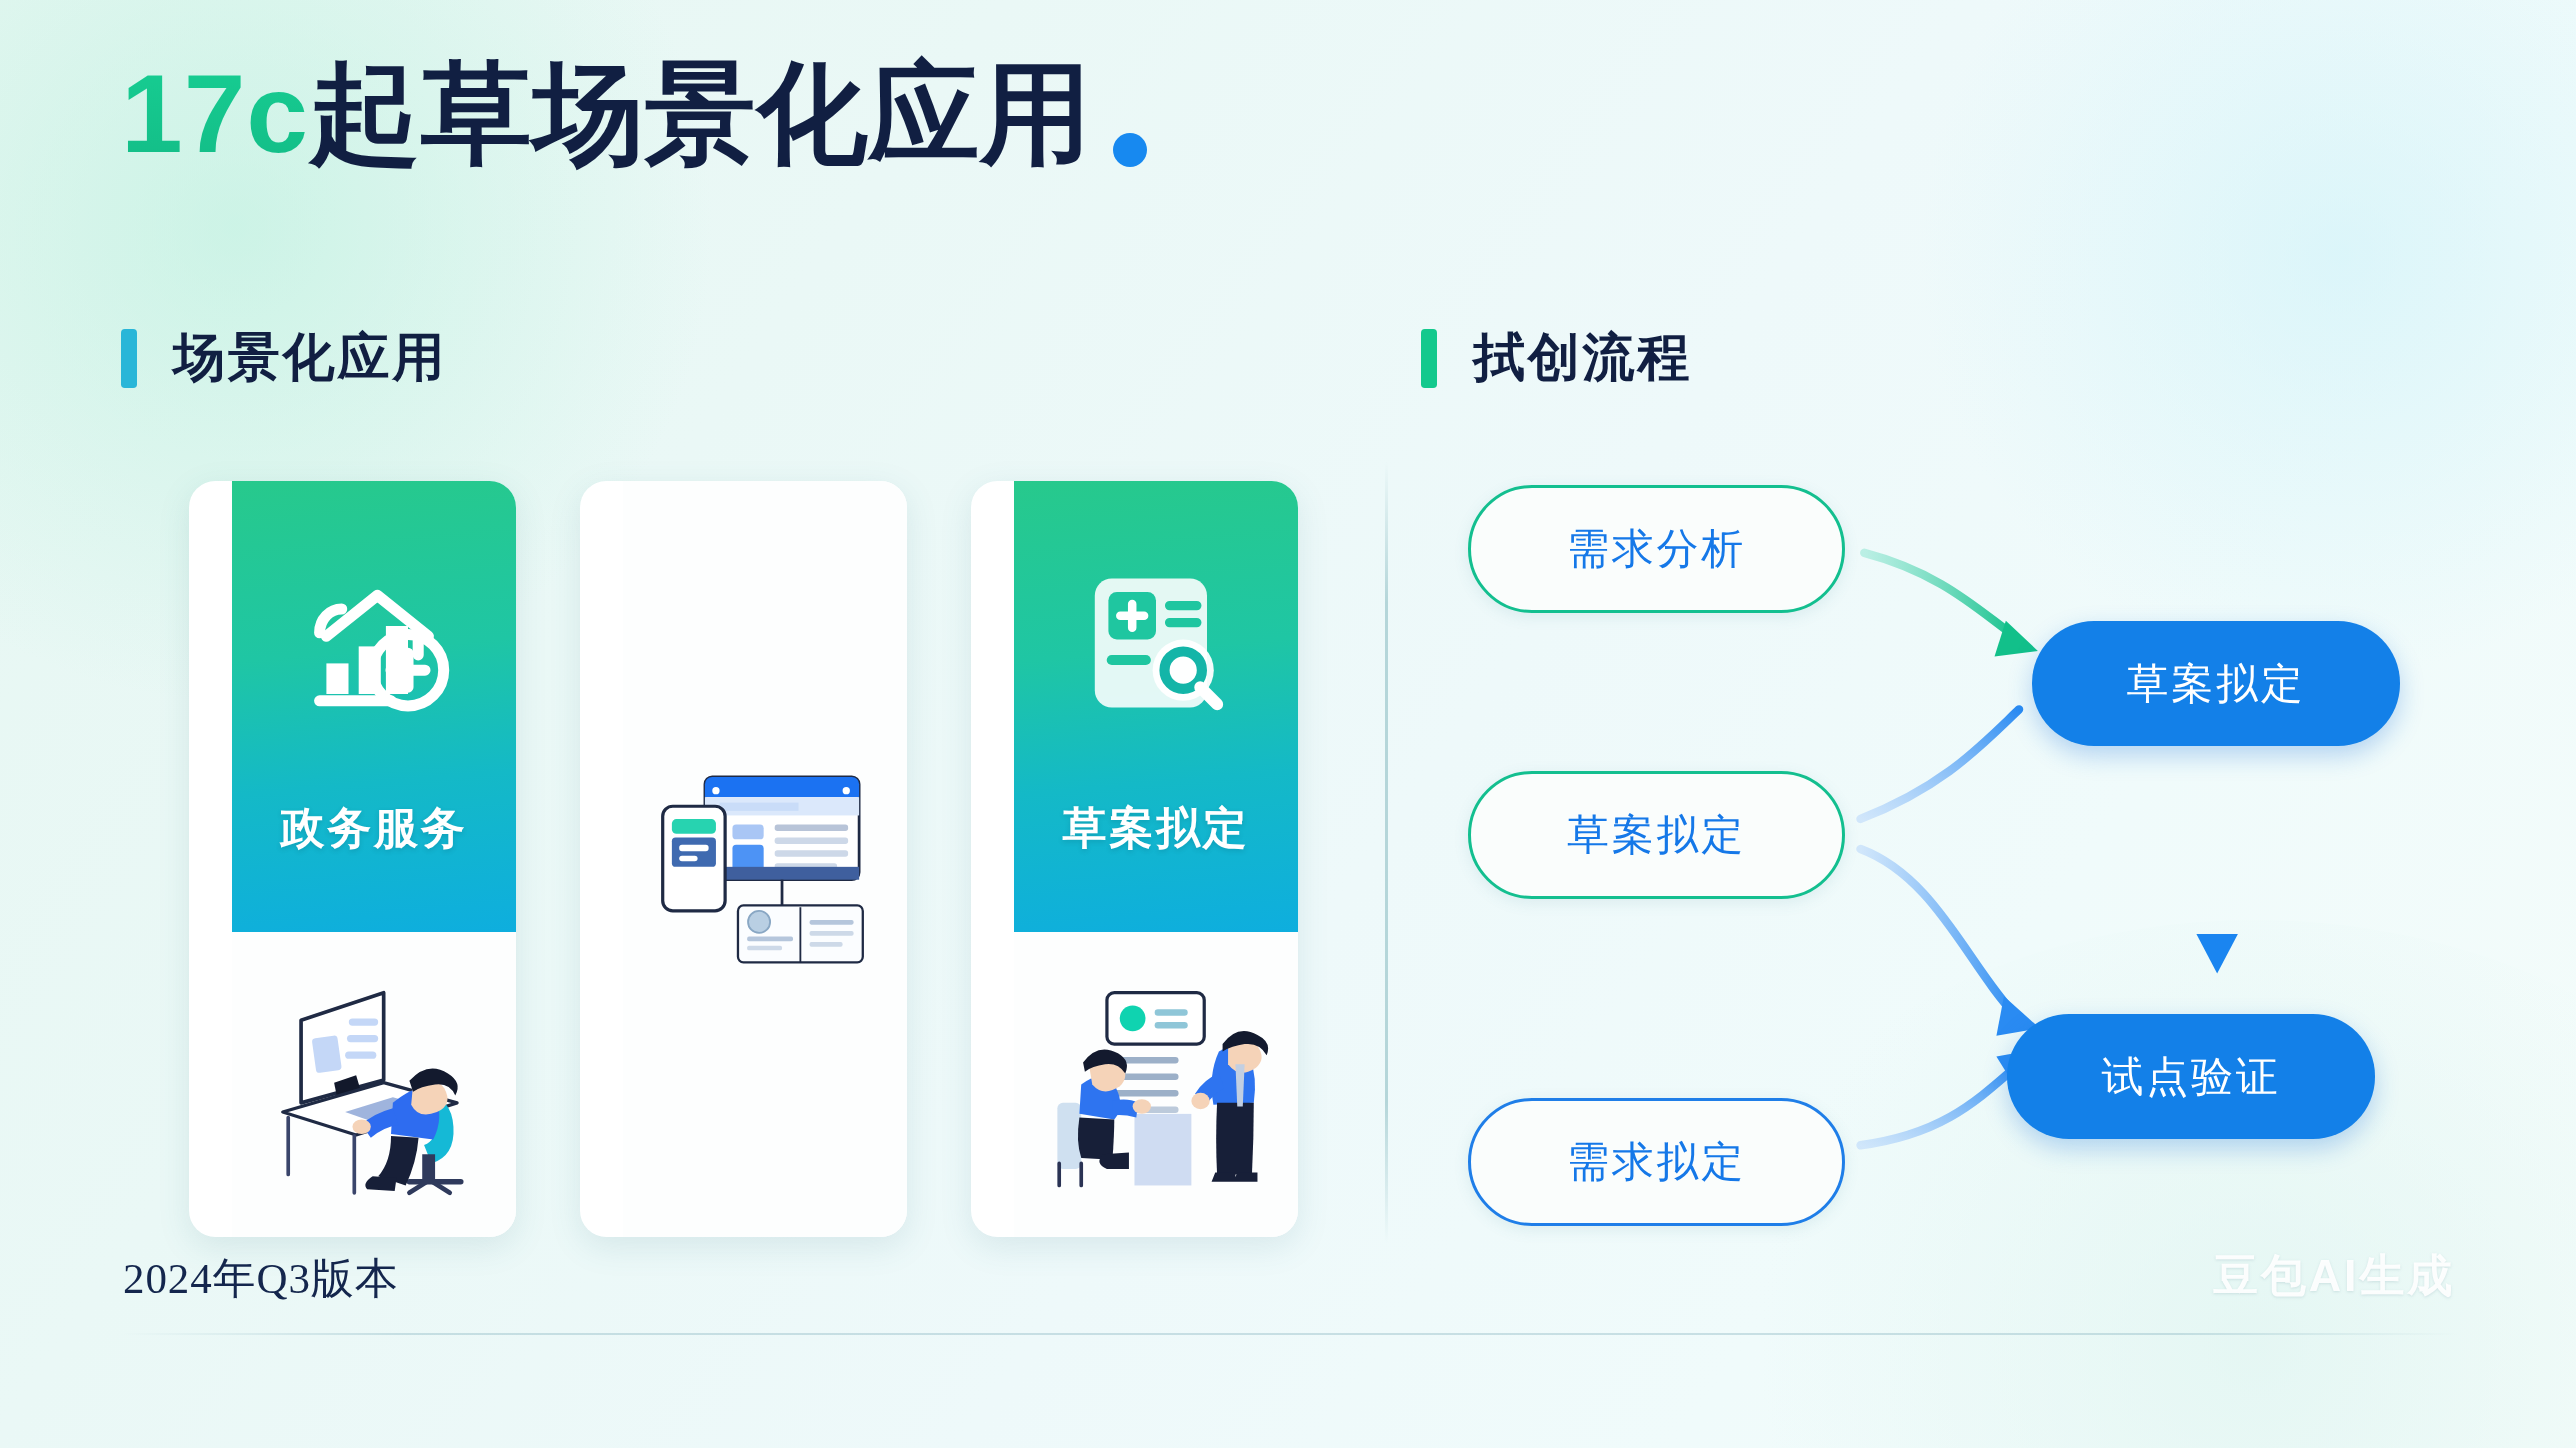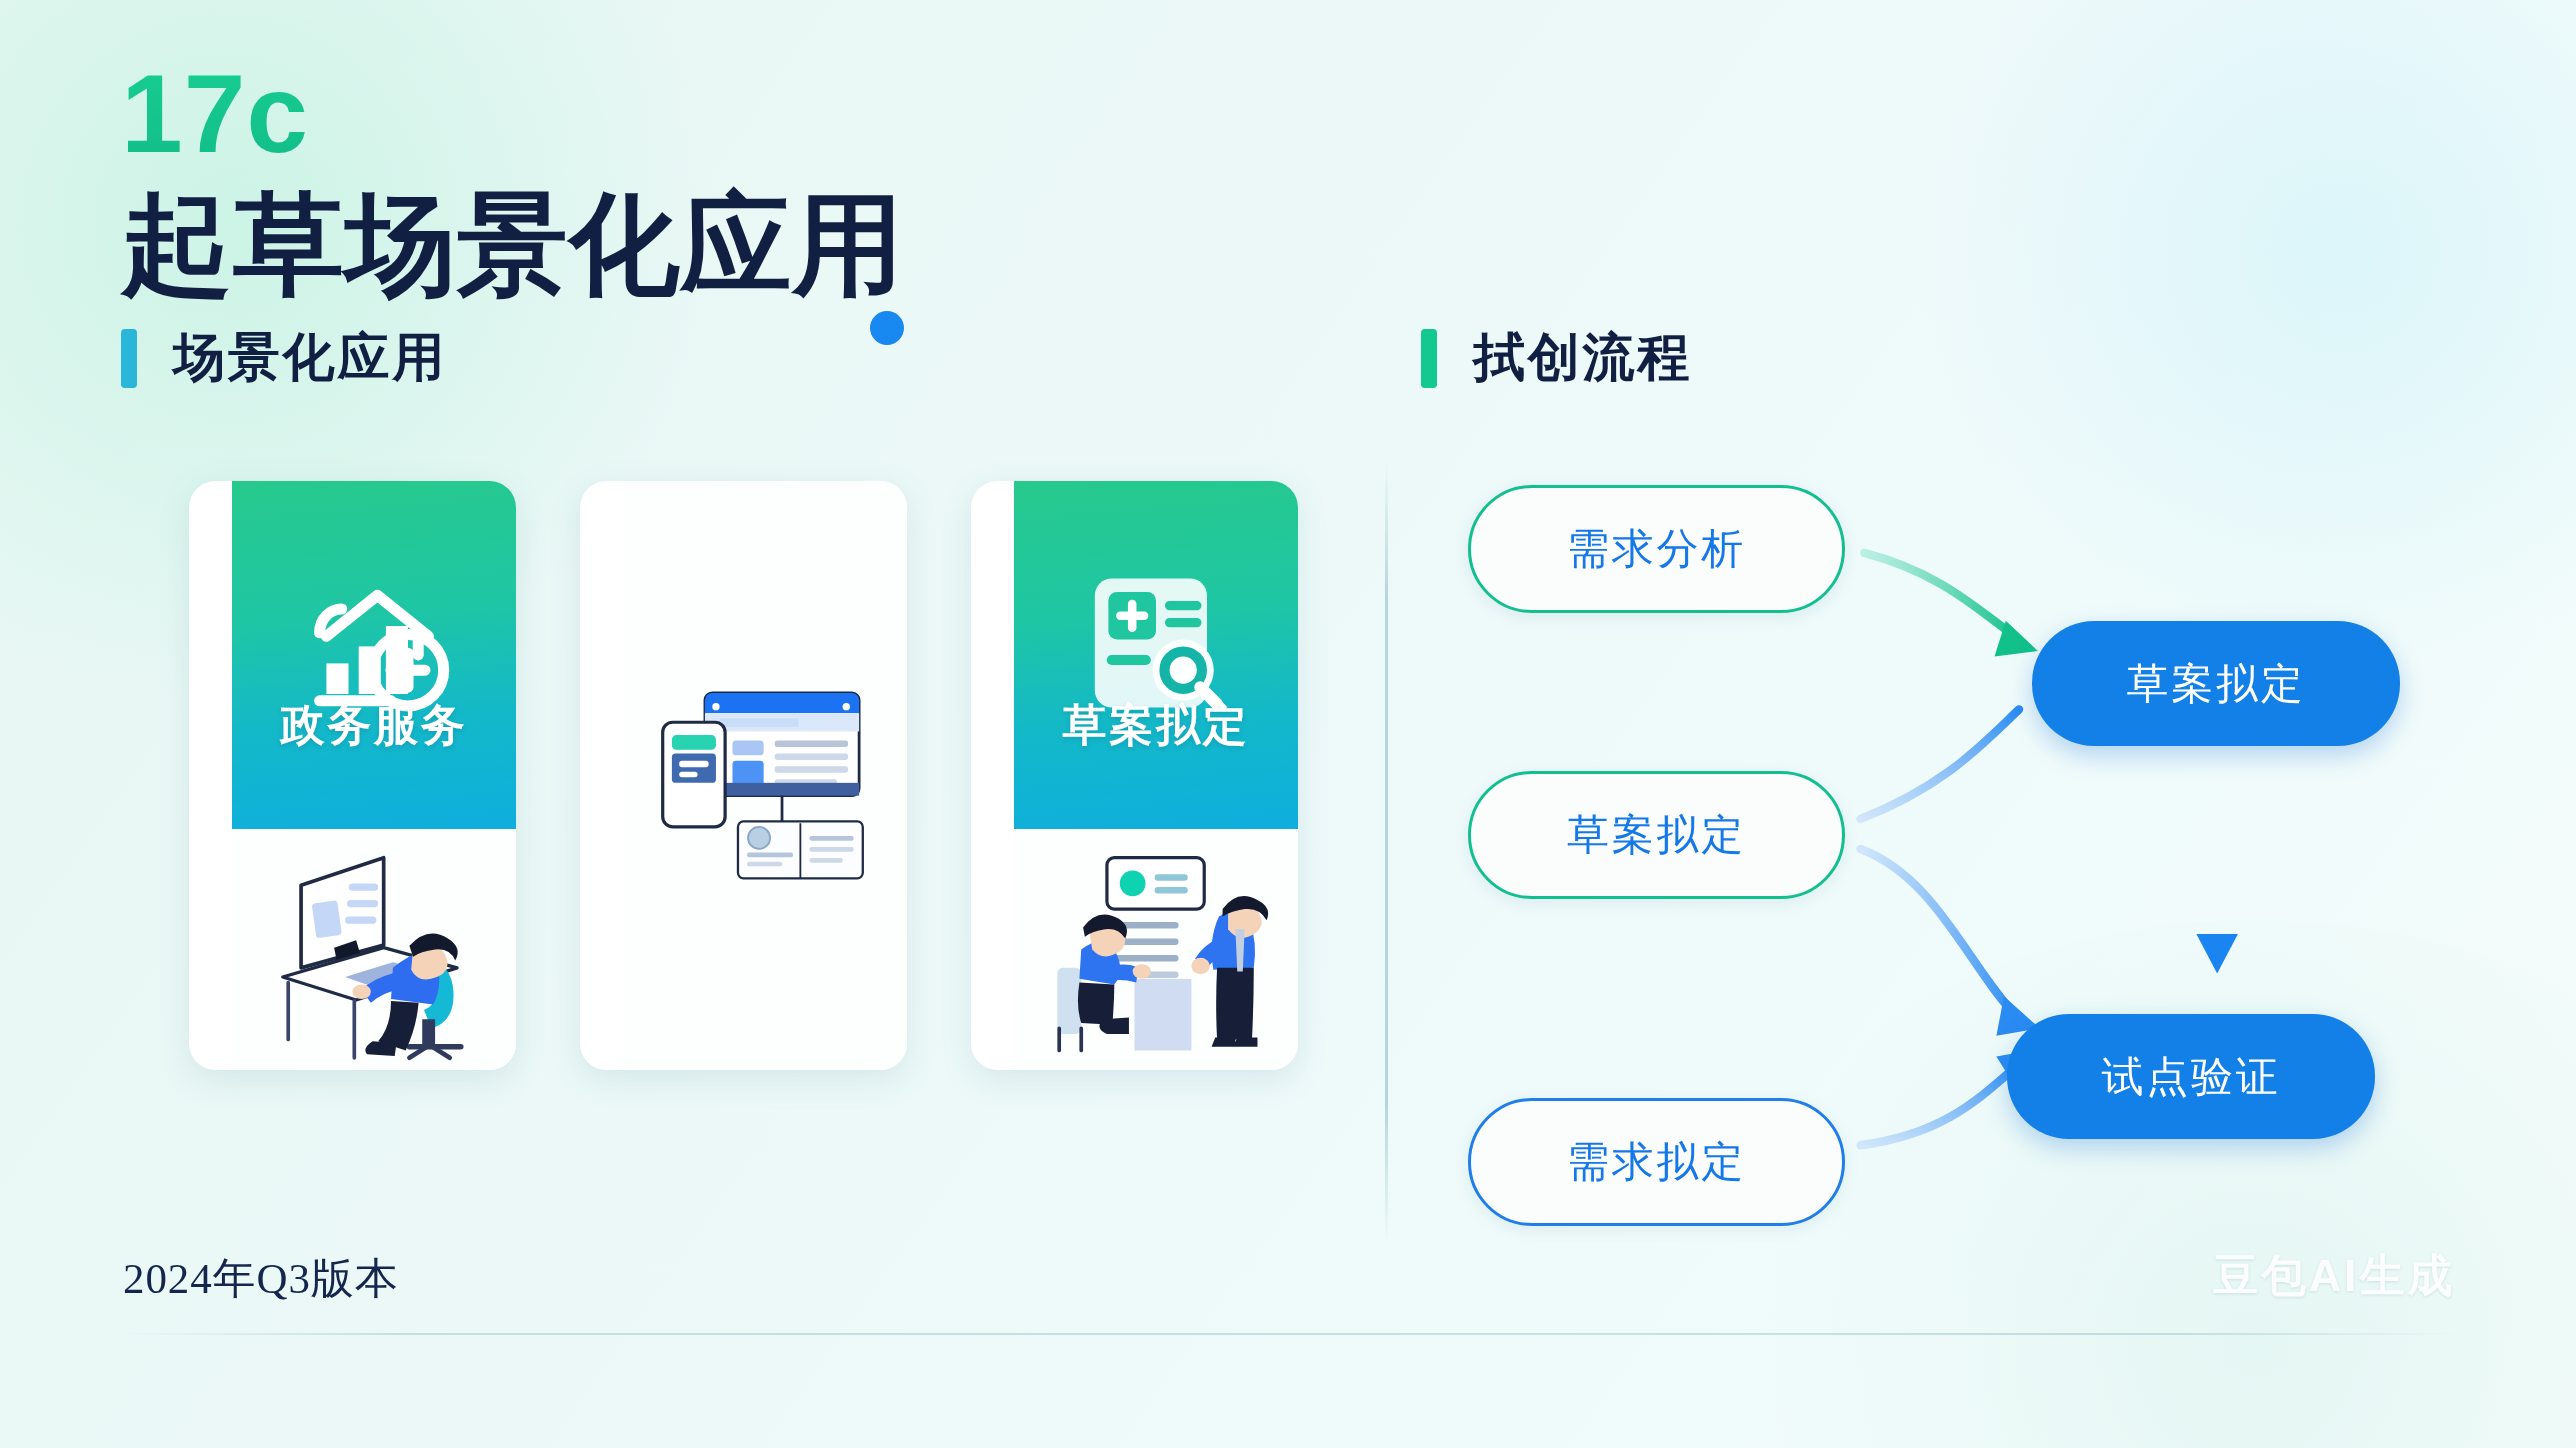--- a/index.html
+++ b/index.html
@@ -11,42 +11,42 @@
   }
   .glow-a{position:absolute;left:-283px;top:-245px;width:1038px;height:944px;border-radius:50%;
     background:radial-gradient(circle,rgba(182,240,219,.55) 0%,rgba(182,240,219,0) 68%);}
   .glow-b{position:absolute;right:-189px;top:-170px;width:849px;height:849px;border-radius:50%;
     background:radial-gradient(circle,rgba(206,242,249,.6) 0%,rgba(206,242,249,0) 70%);}
   .glow-c{position:absolute;right:-245px;bottom:-321px;width:1132px;height:849px;border-radius:50%;
     background:radial-gradient(circle,rgba(224,245,241,.75) 0%,rgba(224,245,241,0) 70%);}
 
   
   .title{position:absolute;left:121px;top:49px;display:flex;align-items:baseline;
-    font-size:111px;font-weight:bold;letter-spacing:0.9px;line-height:1.18;flex-direction:column;}
+    font-size:111px;font-weight:bold;letter-spacing:0.9px;line-height:1.18;}
   .title .t-num{color:#13c38b;
     background:linear-gradient(180deg,#17cf93 0%,#13bb86 100%);
     -webkit-background-clip:text;background-clip:text;color:transparent;}
   .title .t-main{color:#111f42;}
   .title .t-dot{width:34px;height:34px;border-radius:50%;background:#1789f0;
     margin-left:21px;align-self:flex-end;margin-bottom:13.2px;}
 
   
   .sec-head{position:absolute;display:flex;align-items:center;gap:36px;}
   .sec-head .bar{width:16px;height:59px;border-radius:3.8px;}
   .sec-head .lbl{font-size:52px;font-weight:bold;color:#111f42;letter-spacing:2.8px;}
   #head-left{left:121px;top:323px;}
   #head-right{left:1403px;top:323px;margin-left:18px;}
 
   
   .divider{position:absolute;left:1385px;top:462px;width:2.8px;height:781px;
     background:linear-gradient(180deg,rgba(160,200,205,0) 0%,rgba(150,195,200,.65) 18%,rgba(150,195,200,.65) 82%,rgba(160,200,205,0) 100%);}
 
   
   .cards{position:absolute;left:189px;top:481px;display:flex;gap:64px;}
-  .card{width:327px;height:589px;border-radius:26.4px;overflow:hidden;
+  .card{width:327px;height:756px;border-radius:26.4px;overflow:hidden;
     background:#fff;box-shadow:0 9.4px 32px rgba(60,120,140,.13);display:flex;flex-direction:column;padding-left:43px;}
   .card-top{height:451px;position:relative;display:flex;flex-direction:column;
     align-items:center;justify-content:flex-start;
     background:linear-gradient(175deg,#27c98c 0%,#1fc6a4 38%,#14b9c7 66%,#0eaede 100%);}
   .card-icon{margin-top:77px;width:170px;height:170px;display:flex;align-items:center;justify-content:center;}
   .card-title{position:absolute;bottom:74px;left:0;right:0;text-align:center;
     color:#fff;font-size:44px;font-weight:bold;letter-spacing:2.8px;
     text-shadow:0 1.9px 5.7px rgba(0,60,80,.18);}
   .card-bottom{flex:1;background:#fdfefe;display:flex;align-items:center;justify-content:center;}
   .card-bottom svg{width:257px;height:241px;}

